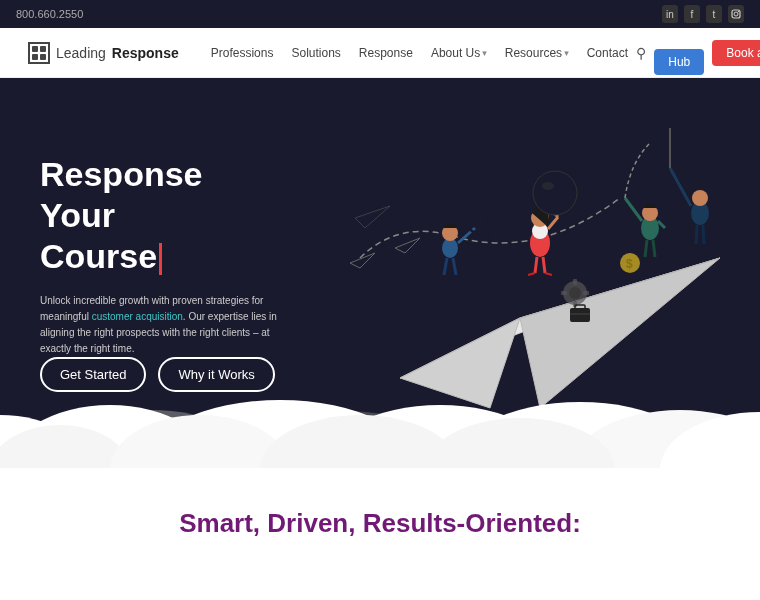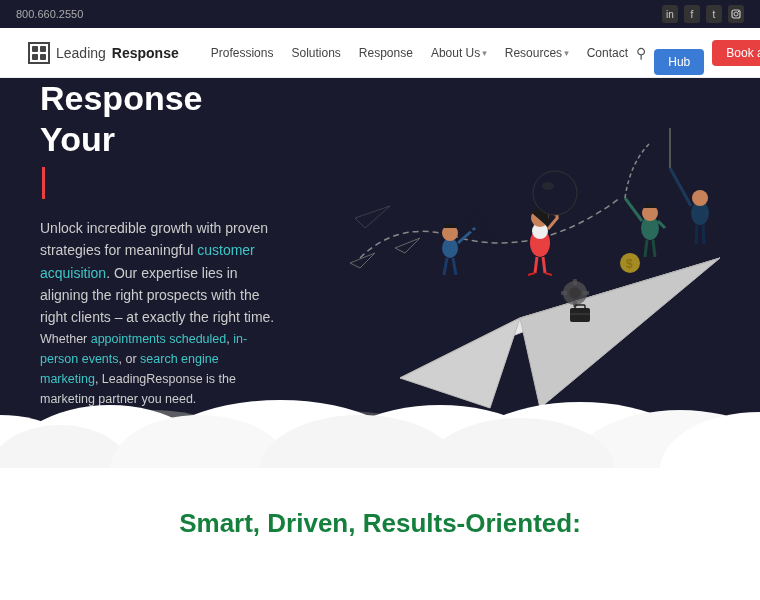--- a/index.html
+++ b/index.html
@@ -141,21 +141,21 @@
     .cursor-red {
       display: inline-block;
       width: 3px;
       height: 32px;
       background: #e84040;
       margin-left: 2px;
       vertical-align: middle;
     }
     .hero-text {
       color: #ccc;
-      font-size: 14px;
+      font-size: 10px;
       line-height: 1.6;
     }
     .hero-text a, .link-teal { color: #3ec6c6; text-decoration: none; }
     .hero-text2 {
       color: #ccc;
       font-size: 12.5px;
       line-height: 1.6;
       margin-bottom: 24px;
     }
     .hero-buttons {
@@ -194,21 +194,21 @@
     .bottom-section {
       background: #fff;
       padding: 40px 20px 20px;
       text-align: center;
       position: relative;
       z-index: 1;
     }
     .bottom-title {
       font-size: 26px;
       font-weight: 700;
-      color: #15803d;
+      color: #701a75;
       margin-bottom: 6px;
     }
     .bottom-subtitle {
       font-size: 15px;
       color: #555;
     }
 
     
     .cloud-wrapper {
       position: absolute;
@@ -263,30 +263,27 @@
     <span class="search-icon-nav">⚲</span>
     <button class="btn-hub">Hub</button>
     <button class="btn-book">Book a Meeting</button>
   </div>
 </nav>
 
 <div class="hero">
   <div class="hero-content">
     <h1 class="hero-title">
       <span>Response Your</span><br>
-      <span class="cursor-red"></span>
+      <span>Course</span><span class="cursor-red"></span>
     </h1>
 
     <p class="hero-text">
       Unlock incredible growth with proven strategies for meaningful <a class="link-teal">customer acquisition</a>. Our expertise lies in aligning the right prospects with the right clients – at exactly the right time.
     </p>
 
-    <p class="hero-text2">
-      Whether <a class="link-teal">appointments scheduled</a>, <a class="link-teal">in-person events</a>, or <a class="link-teal">search engine marketing</a>, LeadingResponse is the marketing partner you need.
-    </p>
 
     <div class="hero-buttons">
       <button class="btn-get-started">Get Started</button>
       <button class="btn-why">Why it Works</button>
     </div>
   </div>
 
   <div class="hero-illustration">
     <svg width="390" height="340" viewBox="0 0 390 340">
 

